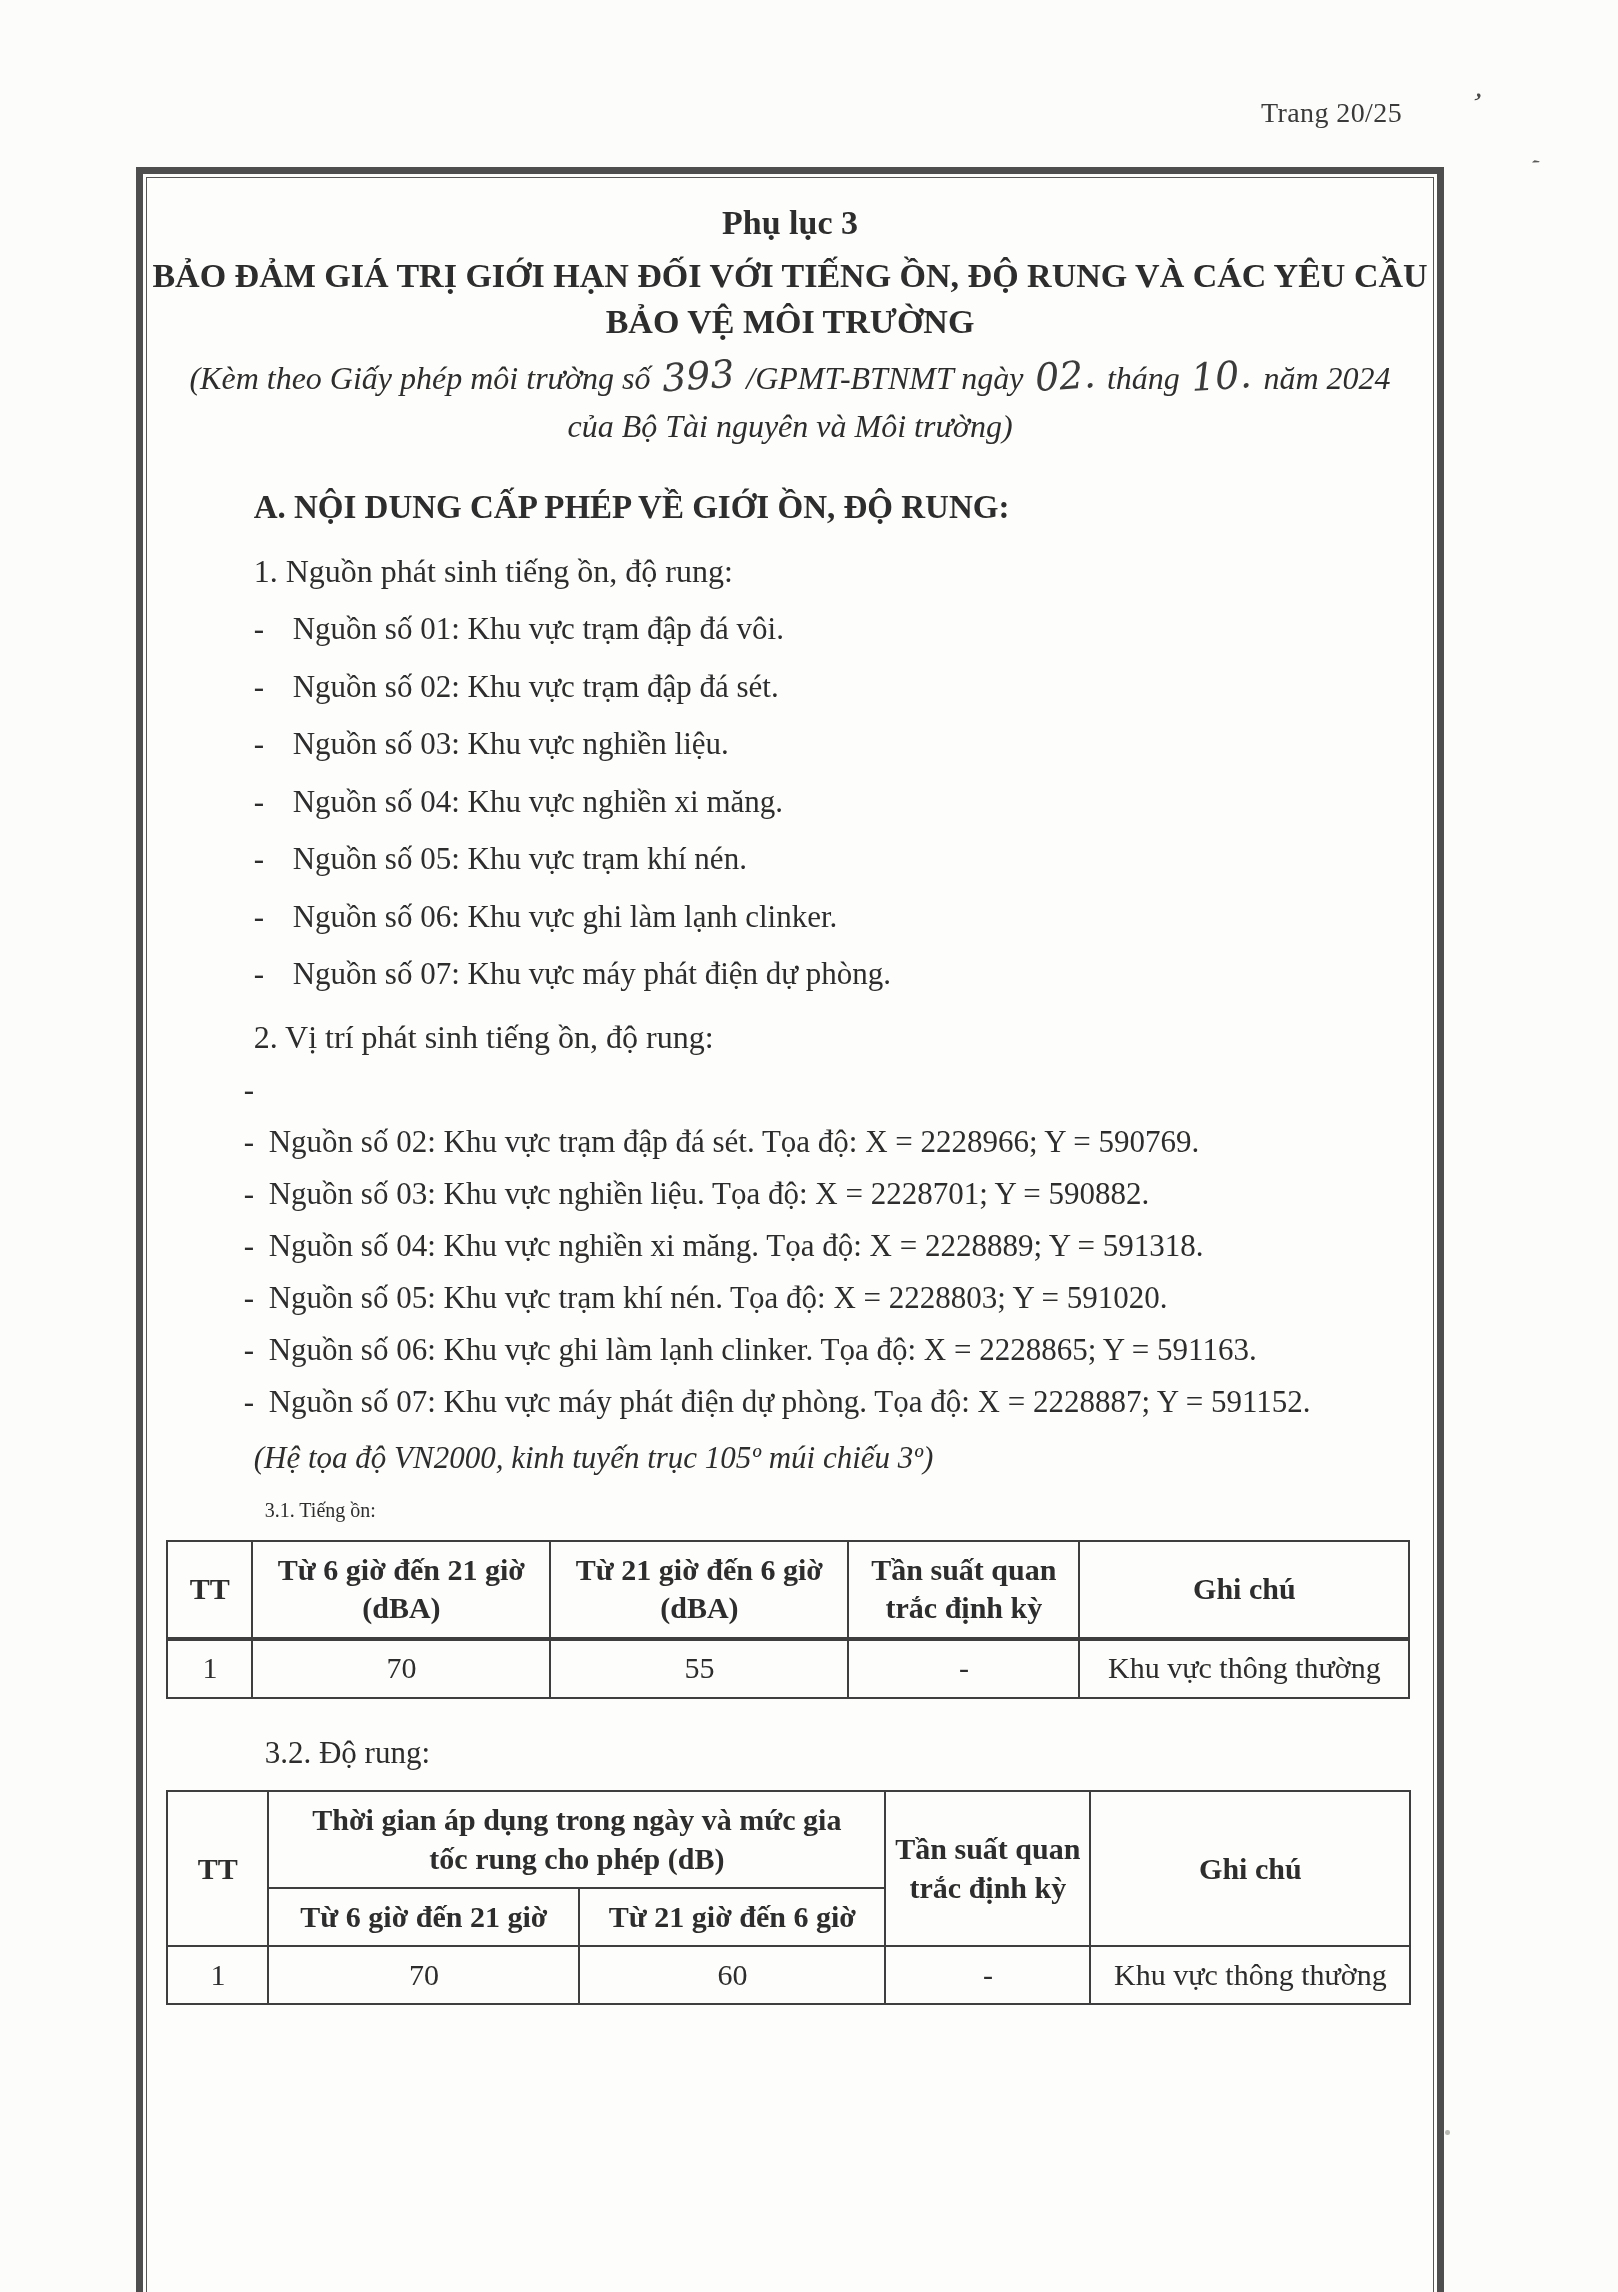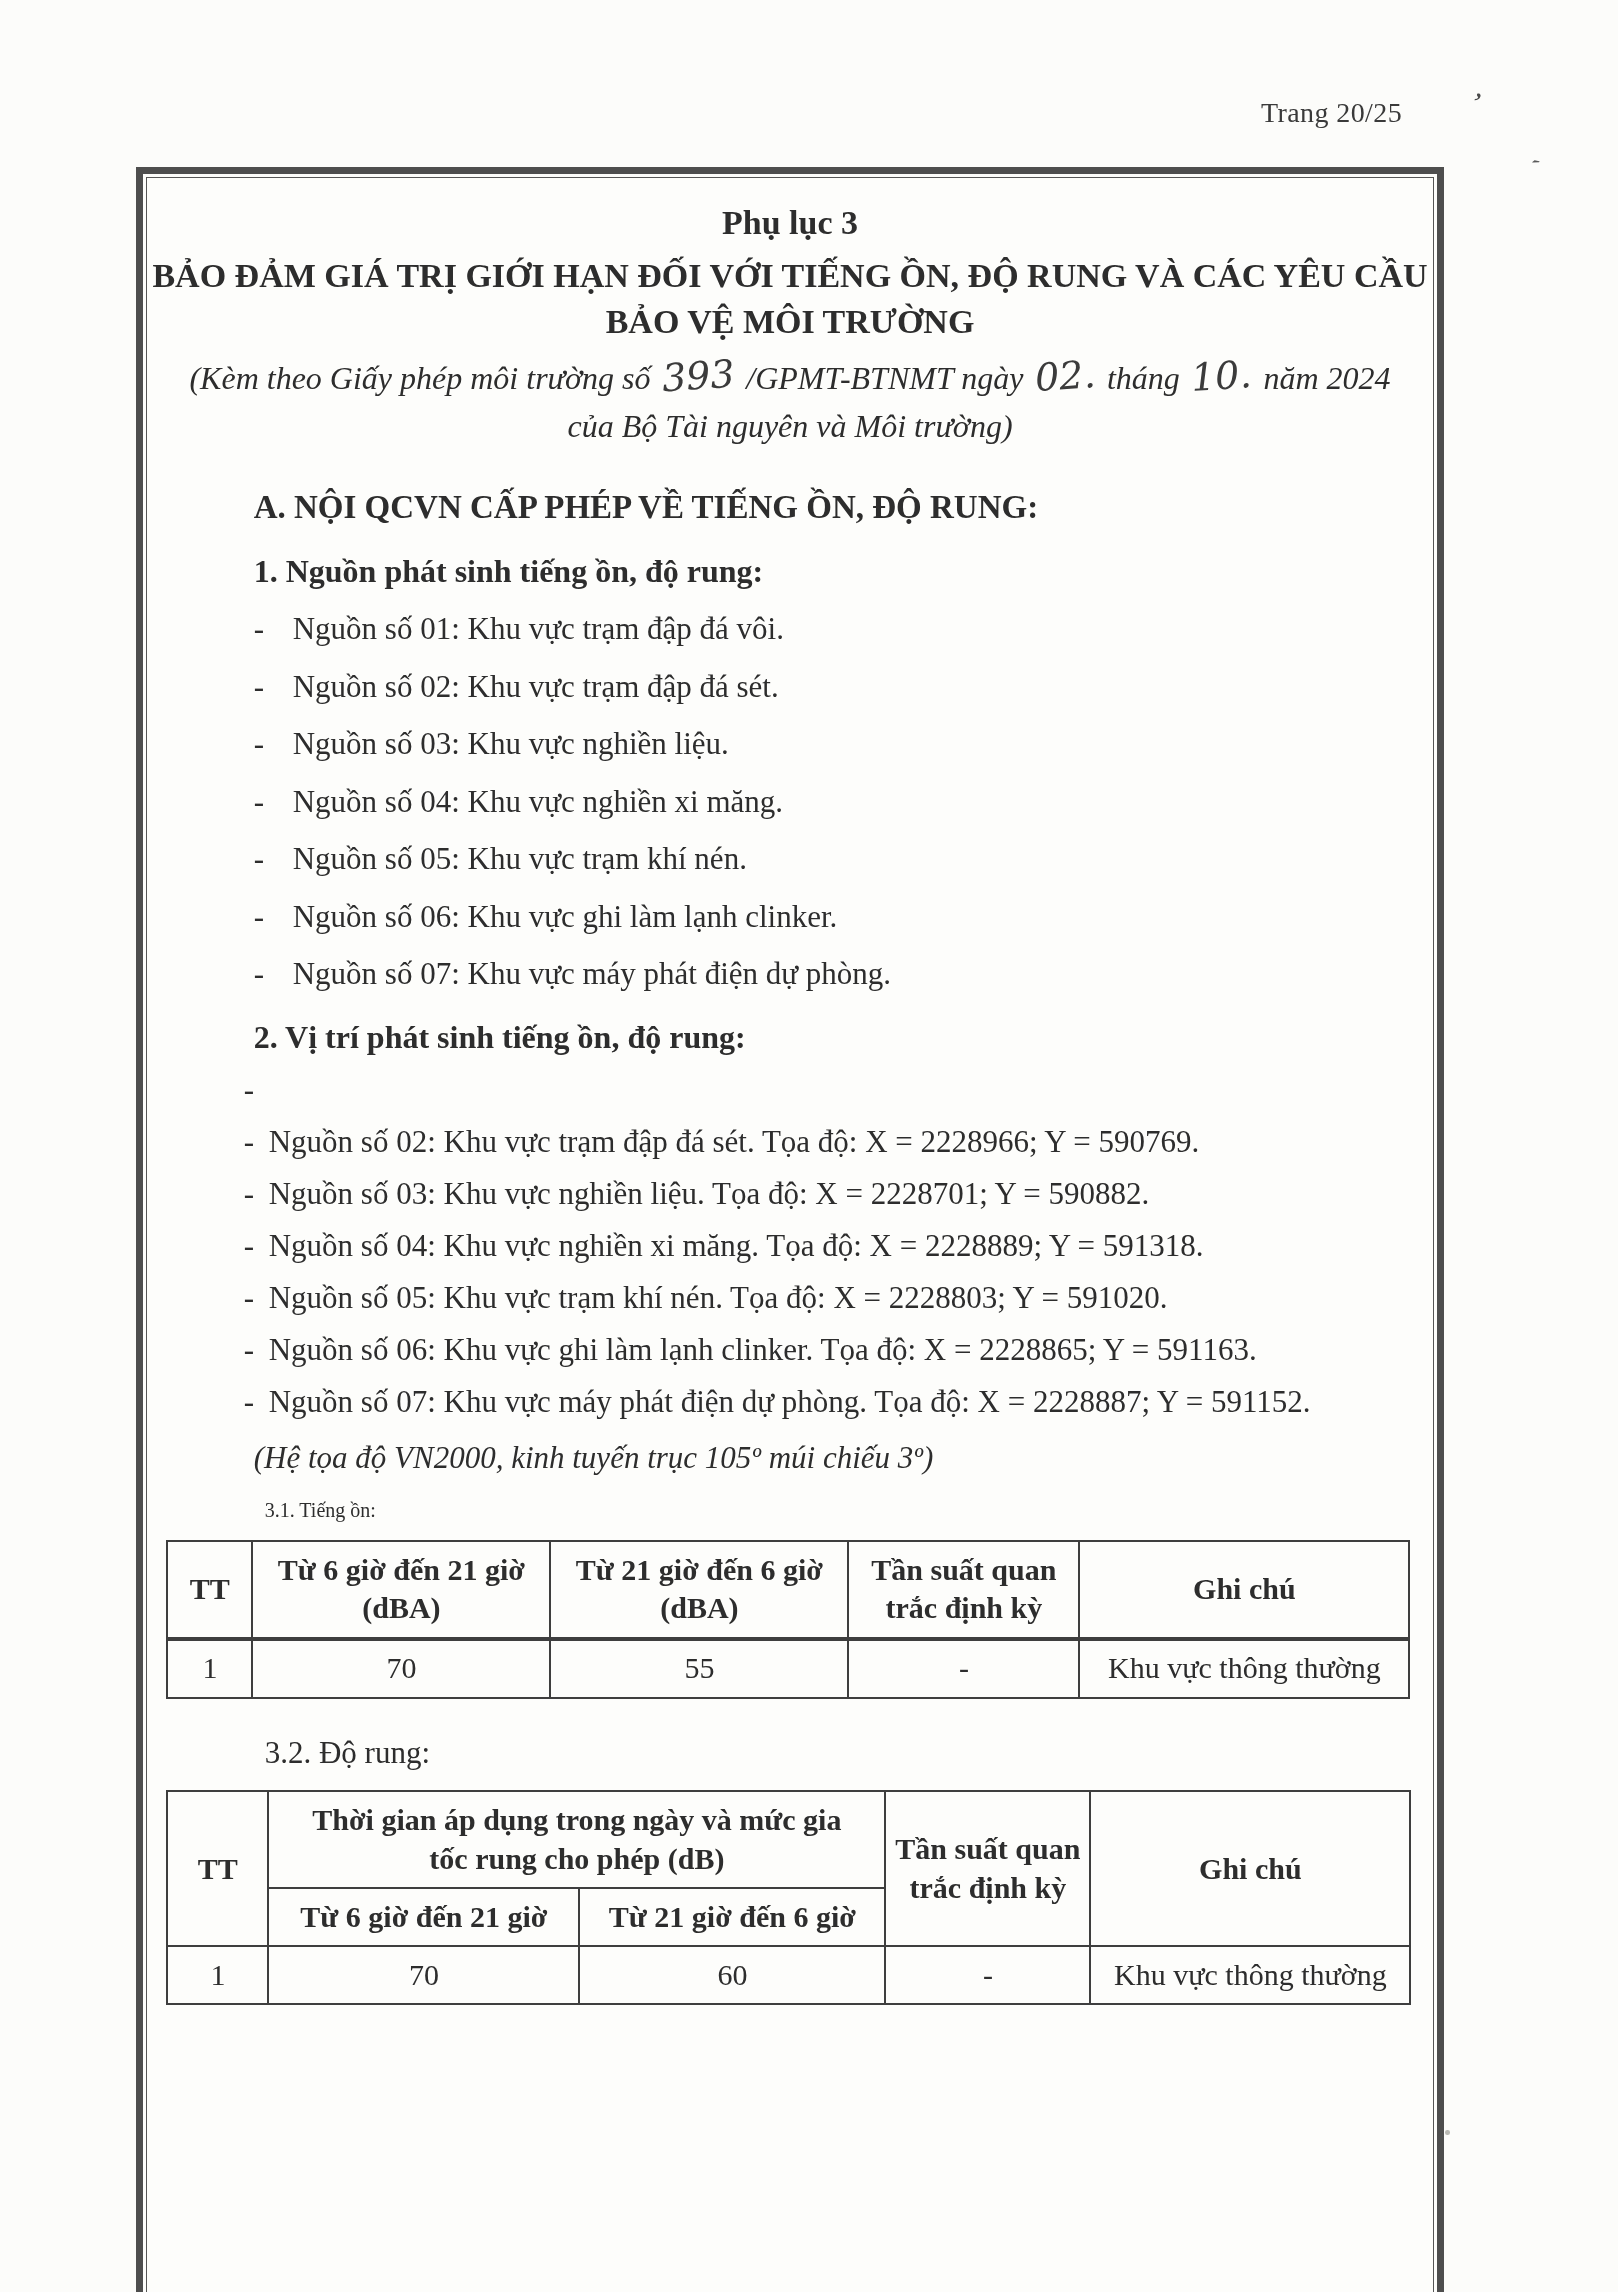--- a/index.html
+++ b/index.html
@@ -54,21 +54,21 @@
     font-style: italic;
     font-size: 38px;
     display: inline-block;
     transform: rotate(-4deg);
     line-height: 1;
     margin: 0 3.6px;
     color: #3b3b3b;
   }
 
   .heading-a { font-size: 33px; font-weight: bold; margin: 39px 0 0 107px; }
-  .heading-num { font-size: 32px; font-weight: bold; margin: 27px 0 0 107px; }
+  .heading-num { font-size: 32px; font-weight: normal; margin: 27px 0 0 107px; }
 
   .s1-item { font-size: 31px; margin: 21.5px 0 0 107px; display: flex; }
   .s1-item .dash { width: 39px; flex: 0 0 39px; }
 
   .s2-item { font-size: 31px; margin: 16px 0 0 97px; display: flex; }
   .s2-item .dash { width: 25px; flex: 0 0 25px; }
 
   .coord-note { font-size: 31px; font-style: italic; margin: 19.7px 0 0 107px; }
 
   .para3 {
@@ -139,21 +139,21 @@
           <span class="hw">393</span>
           <span>/GPMT-BTNMT ngày</span>
           <span class="hw">02.</span>
           <span>tháng</span>
           <span class="hw">10.</span>
           <span>năm 2024</span>
         </div>
         <div>của Bộ Tài nguyên và Môi trường)</div>
       </div>
 
-      <div class="heading-a">A. NỘI QCVN CẤP PHÉP VỀ TIẾNG ỒN, ĐỘ RUNG:</div>
+      <div class="heading-a">A. NỘI DUNG CẤP PHÉP VỀ GIỚI ỒN, ĐỘ RUNG:</div>
 
       <div class="heading-num">1. Nguồn phát sinh tiếng ồn, độ rung:</div>
 
       <div class="s1-item">
         <span class="dash">-</span>
         <span>Nguồn số 01: Khu vực trạm đập đá vôi.</span>
       </div>
       <div class="s1-item">
         <span class="dash">-</span>
         <span>Nguồn số 02: Khu vực trạm đập đá sét.</span>

